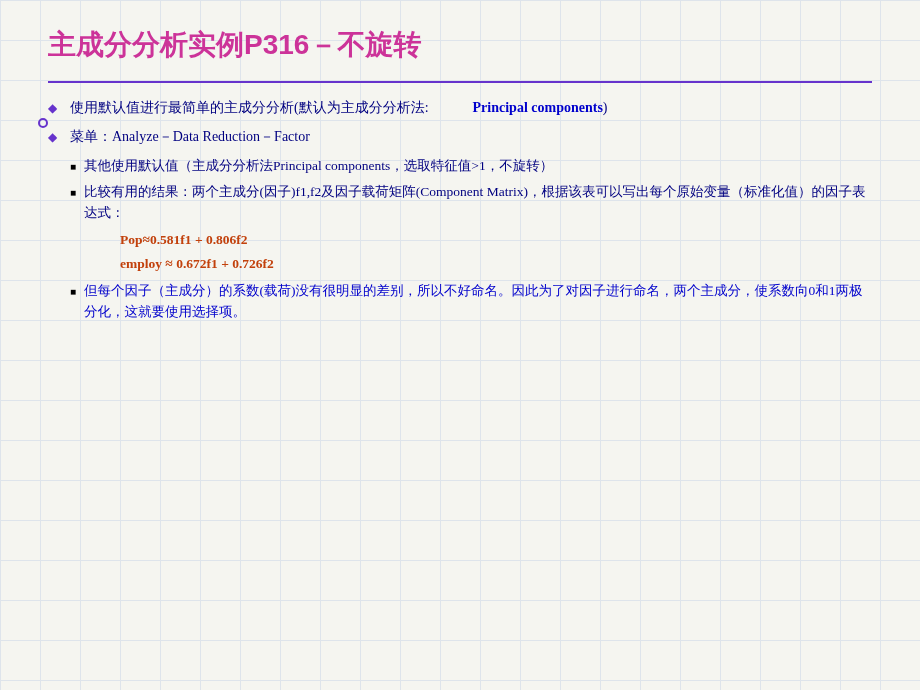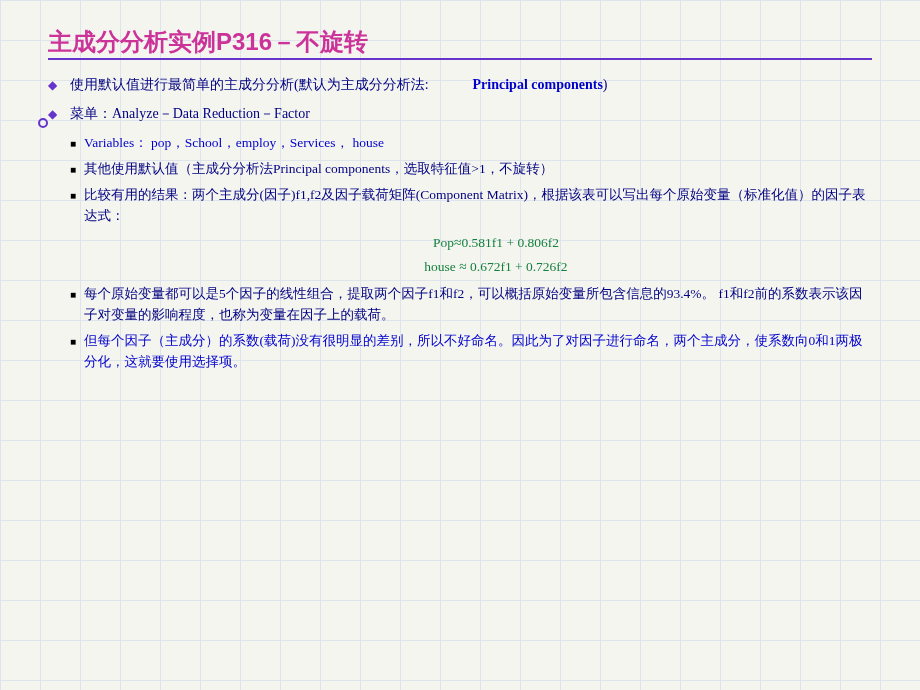--- a/index.html
+++ b/index.html
@@ -26,24 +26,24 @@
 
     .slide-content {
       position: relative;
       padding: 28px 48px 20px 48px;
       height: 690px;
       overflow: hidden;
     }
 
     
     .title {
-      font-size: 24px;
+      font-size: 28px;
       font-family: 'SimHei', 'STHeiti', sans-serif;
       color: #cc3399;
-      margin-bottom: 7px;
+      margin-bottom: 25px;
       line-height: 1.2;
     }
 
     
     .diamond-bullet {
       position: relative;
       padding-left: 22px;
       margin-bottom: 8px;
       font-size: 14px;
       color: #000080;
@@ -82,24 +82,23 @@
     .equations {
       margin-left: 36px;
       margin-top: 4px;
       margin-bottom: 4px;
       font-size: 13.5px;
       line-height: 1.8;
       font-family: 'SimSun', serif;
     }
 
     .eq-line {
-      color: #15803d;
-      font-weight: normal;
+      color: #c2410c;
+      font-weight: bold;
       display: block;
-      text-align: center;
     }
 
     
     .title-underline {
       border: none;
       border-bottom: 2px solid #6633cc;
       margin-bottom: 14px;
       margin-top: -6px;
     }
 
@@ -129,37 +128,31 @@
     <span>
       使用默认值进行最简单的主成分分析(默认为主成分分析法:<span class="bold blue-text">Principal components</span>)
     </span>
   </div>
 
 
   <div class="diamond-bullet">
     <span>菜单：Analyze－Data Reduction－Factor</span>
   </div>
 
-  <div class="sq-bullet">
-    <span class="blue-text">Variables： pop，School，employ，Services， house</span>
-  </div>
 
   <div class="sq-bullet">
     <span>其他使用默认值（主成分分析法Principal components，选取特征值&gt;1，不旋转）</span>
   </div>
 
   <div class="sq-bullet">
     <span>比较有用的结果：两个主成分(因子)f1,f2及因子载荷矩阵(Component Matrix)，根据该表可以写出每个原始变量（标准化值）的因子表达式：</span>
     <div class="equations">
       <span class="eq-line">Pop≈0.581f1 + 0.806f2</span>
-      <span class="eq-line">house ≈ 0.672f1 + 0.726f2</span>
+      <span class="eq-line">employ ≈ 0.672f1 + 0.726f2</span>
     </div>
   </div>
 
-  <div class="sq-bullet">
-    <span>每个原始变量都可以是5个因子的线性组合，提取两个因子f1和f2，可以概括原始变量所包含信息的93.4%。 f1和f2前的系数表示该因子对变量的影响程度，也称为变量在因子上的载荷。</span>
-  </div>
 
   <div class="sq-bullet">
     <span class="blue-text">但每个因子（主成分）的系数(载荷)没有很明显的差别，所以不好命名。因此为了对因子进行命名，两个主成分，使系数向0和1两极分化，这就要使用选择项。</span>
   </div>
 
 </div>
 
 </body></html>

